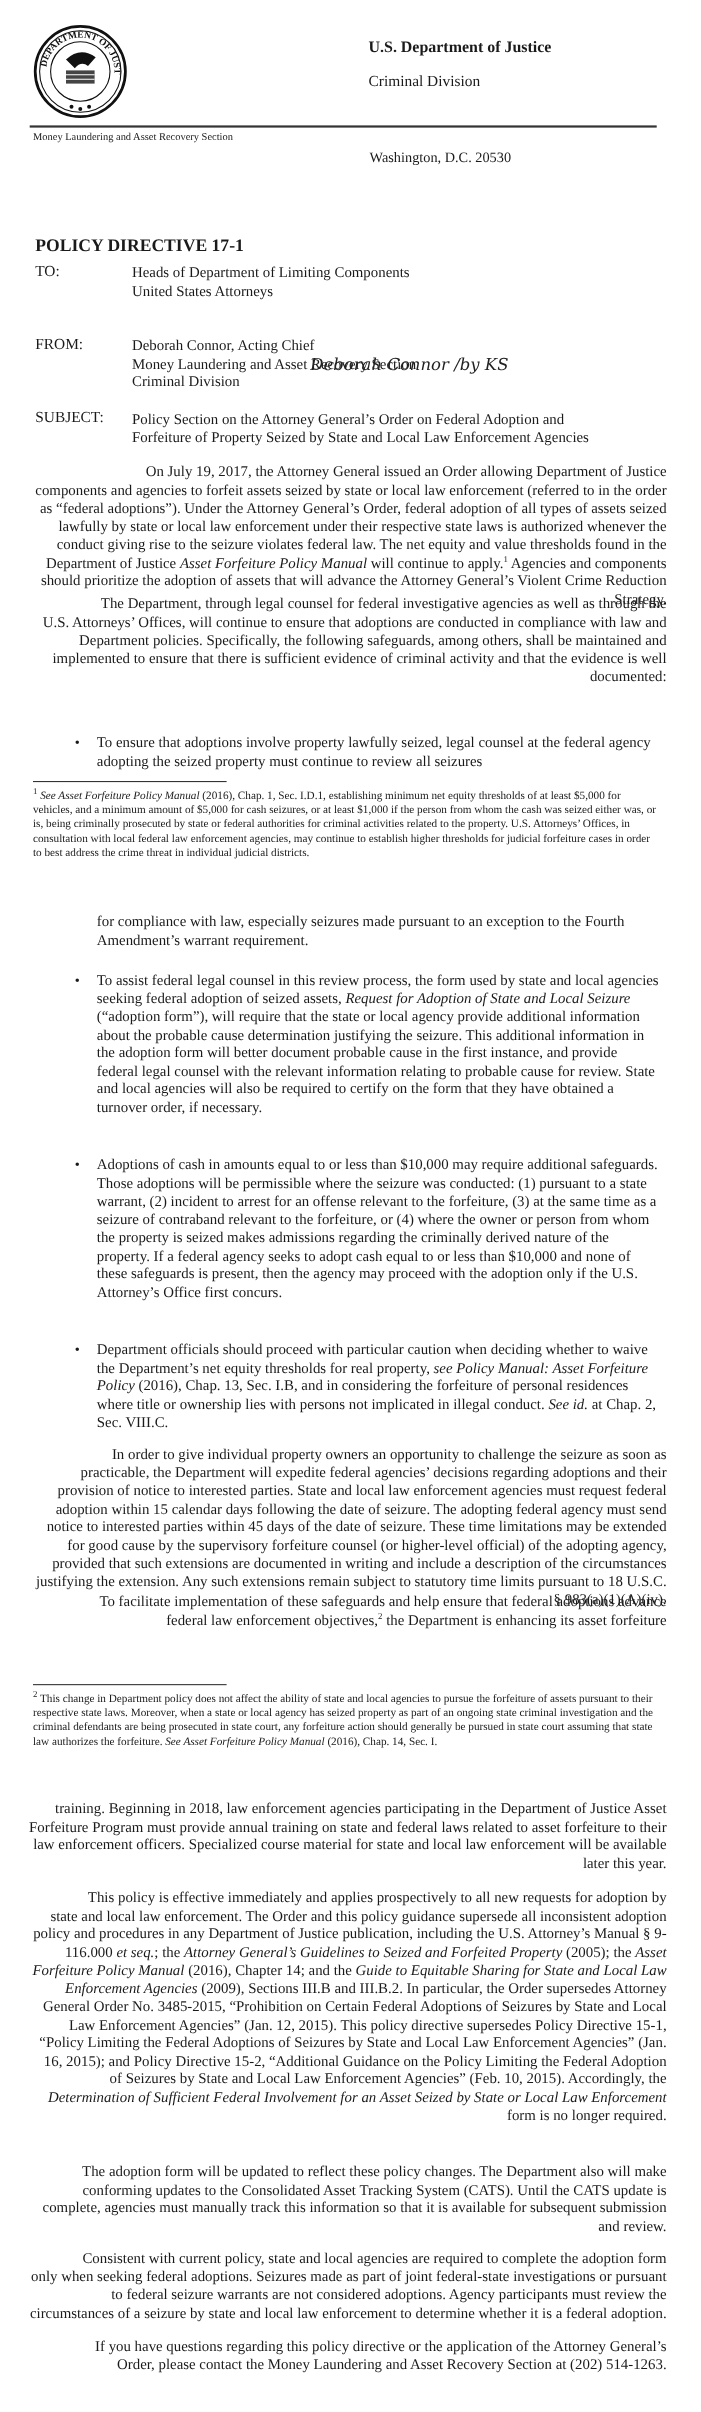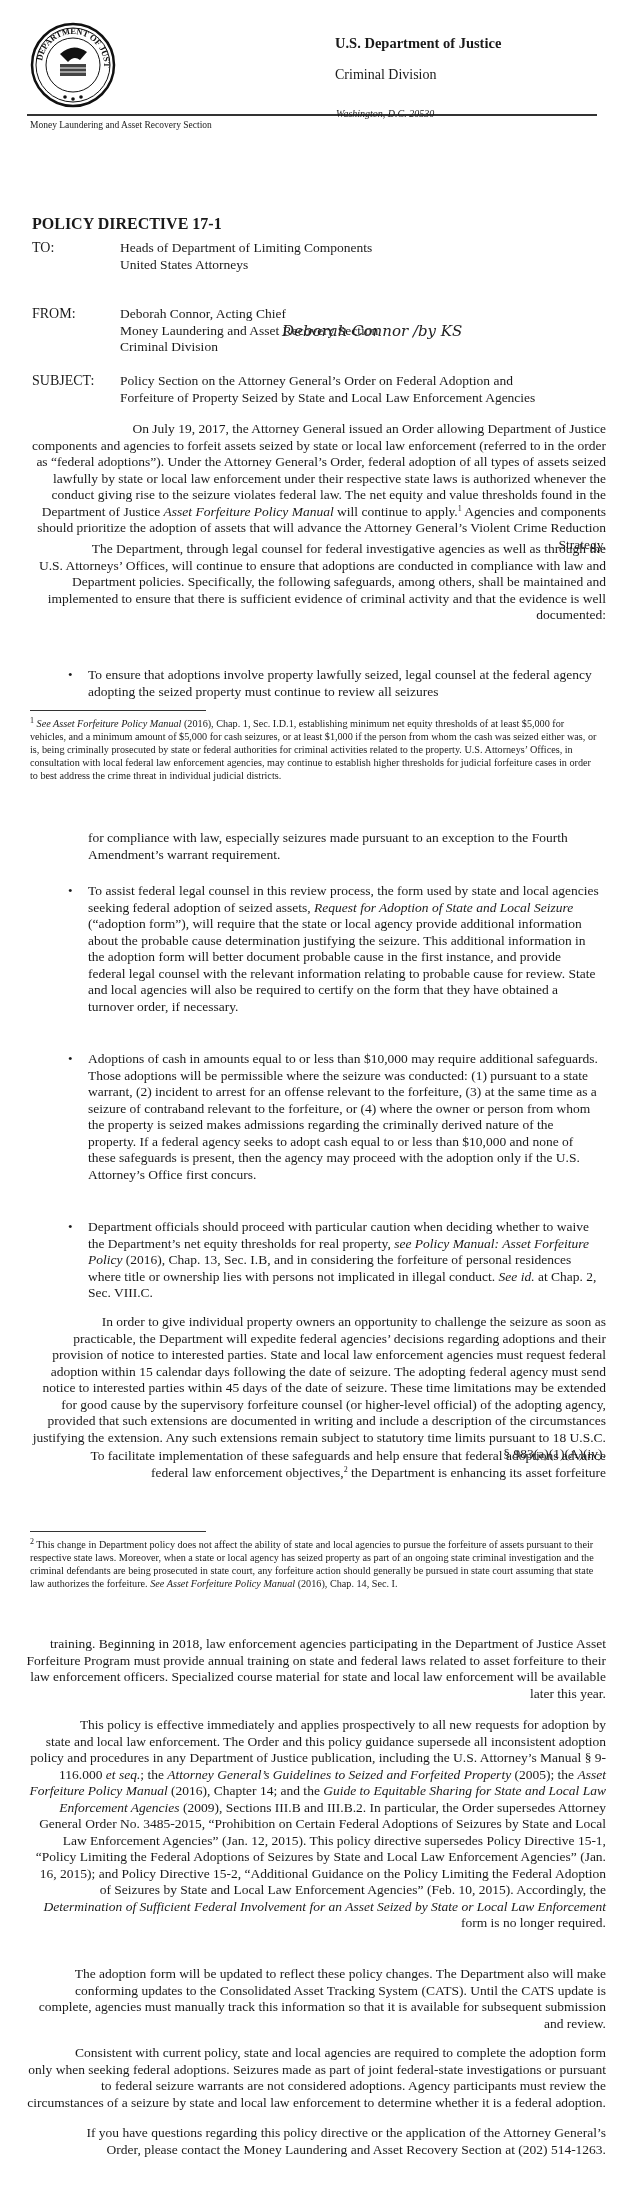--- a/index.html
+++ b/index.html
@@ -4,21 +4,21 @@
 <style>
   html, body { margin: 0; padding: 0; background: #ffffff; }
   body { width: 637px; height: 2193px; position: relative; overflow: hidden;
          font-family: "Liberation Serif", "DejaVu Serif", serif; color: #1a1a1a; }
   .abs { position: absolute; }
   .seal { left: 30px; top: 22px; width: 86px; height: 86px; }
   .hdr-title { left: 335px; top: 35px; font-size: 14.5px; font-weight: bold; }
   .hdr-div { left: 335px; top: 67px; font-size: 14px; }
   .hdr-rule { left: 27px; top: 114px; width: 570px; height: 2px; background: #333; }
   .hdr-section { left: 30px; top: 120px; font-size: 9.5px; }
-  .hdr-city { left: 336px; top: 108px; font-size: 10px; font-style: italic; }
+  .hdr-city { left: 336px; top: 135px; font-size: 13px; }
 
   .directive { left: 32px; top: 215px; font-size: 16px; font-weight: bold; }
   .memo-label { left: 32px; font-size: 14px; font-weight: normal; }
   .memo-lines { left: 120px; font-size: 13.5px; line-height: 16.7px; }
   .sig { font-family: "DejaVu Serif", serif; font-style: italic; font-size: 15px; color: #222; }
 
   .para { left: 26px; width: 580px; font-size: 13.5px; line-height: 16.5px; text-align: right; }
   .para .indent { display: inline-block; width: 45px; }
   .bullet-wrap { left: 88px; width: 512px; font-size: 13.5px; line-height: 16.5px; }
   .bullet-dot { position: absolute; left: -20px; top: 0; font-size: 13px; }

